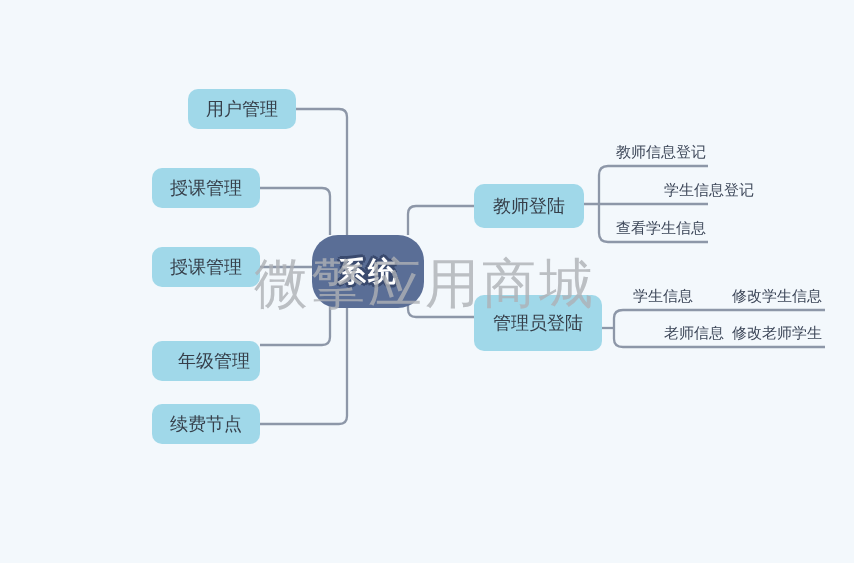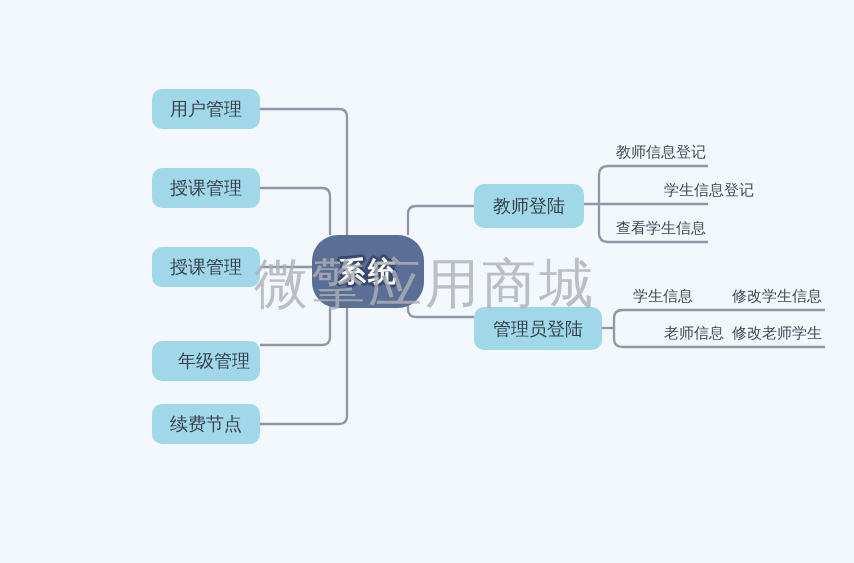--- a/index.html
+++ b/index.html
@@ -74,32 +74,32 @@
     font-weight: 300;
     letter-spacing: 3px;
     color: #aeb1b6;
     opacity: 0.8;
     white-space: nowrap;
     pointer-events: none;
   }
 
   
   .n-left { left: 152px; width: 108px; height: 40px; }
-  .n-left-1 { top: 89px; }
+  .n-left-1 { top: 89px; margin-left: 36px; }
   .n-left-2 { top: 168px; }
   .n-left-3 { top: 247px; }
   .n-left-4 { top: 341px; padding-left: 16px; }
   .n-left-5 { top: 404px; }
 
   
   .n-root { left: 312px; top: 235px; width: 112px; height: 73px; border-radius: 26px; }
 
   
   .n-teacher { left: 474px; top: 184px; width: 110px; height: 44px; }
-  .n-admin   { left: 474px; top: 307px; width: 128px; height: 43px; }
+  .n-admin   { left: 474px; top: 295px; width: 128px; height: 56px; }
 
   
   .l-t1 { left: 599px; top: 142px; width: 107px; }
   .l-t2 { left: 599px; top: 180px; width: 107px; padding-left: 48px; }
   .l-t3 { left: 599px; top: 218px; width: 107px; }
 
   
   .l-a1 { left: 633px; top: 286px; }
   .l-a2 { left: 732px; top: 286px; }
   .l-a3 { left: 633px; top: 323px; margin-left: 31px; }

